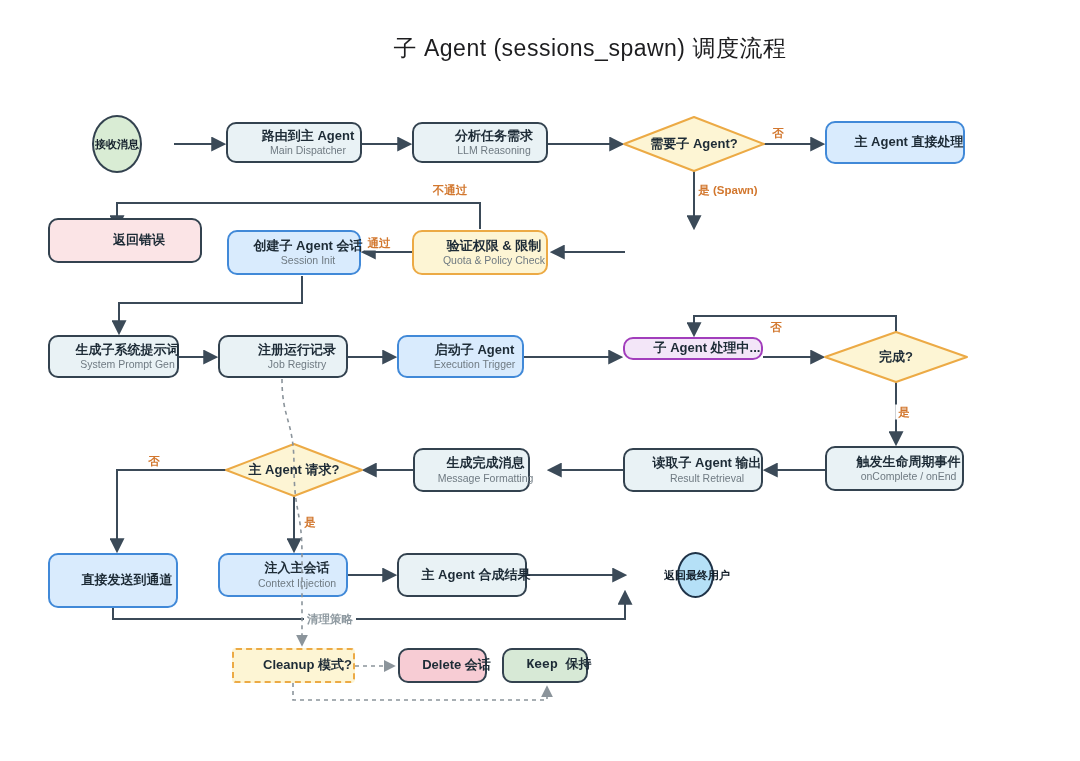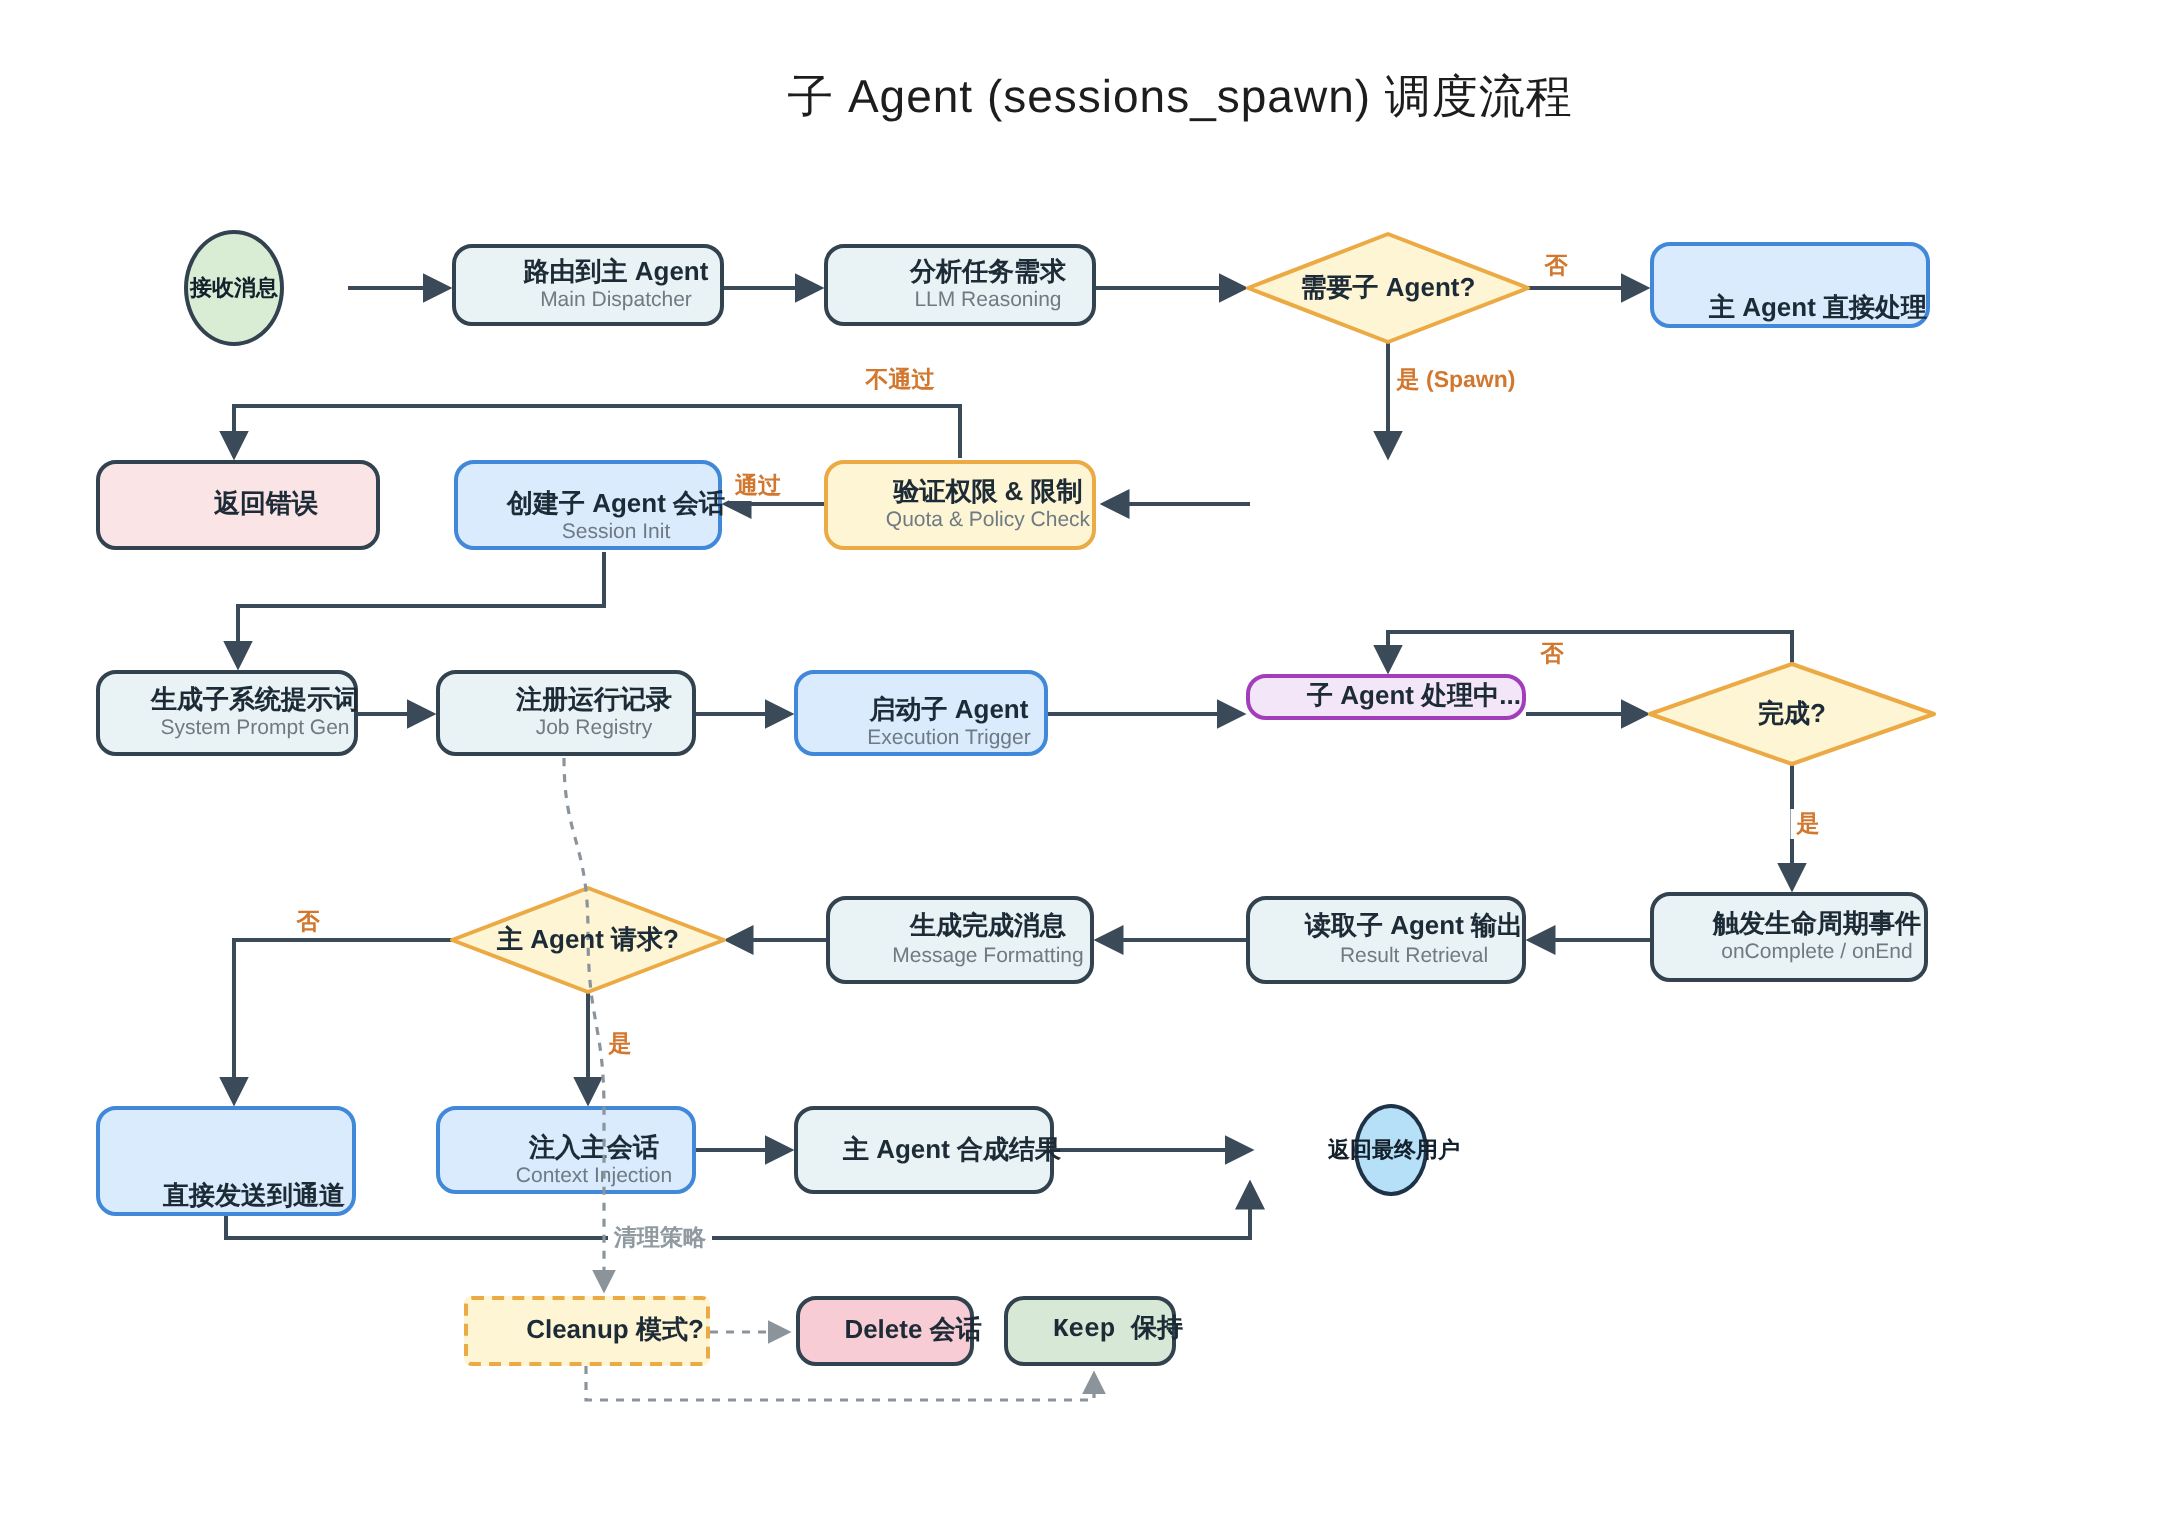--- a/index.html
+++ b/index.html
@@ -9,21 +9,21 @@
          font-size:23px;font-weight:normal;color:#1d1d1f;letter-spacing:.5px;}
   svg.layer{position:absolute;left:0;top:0;}
   #edges{z-index:1;}
   #overlay{z-index:3;}
   .node{position:absolute;z-index:2;box-sizing:border-box;border-radius:10px;
         display:flex;flex-direction:column;align-items:center;justify-content:center;
         line-height:1.25;padding-left:28px;}
   .node .nl{font-size:13px;font-weight:bold;color:#1d2b36;white-space:nowrap;}
   .node .ns{font-size:10.5px;color:#6f7a82;white-space:nowrap;}
   .default{background:#e9f2f5;border:2px solid #33424f;}
-  .blue{background:#d9ebfd;border:2px solid #4189d8;justify-content:flex-end;}
+  .blue{background:#d9ebfd;border:2px solid #4189d8;}
   .purple{background:#f3e6f8;border:2px solid #a23ebc;}
   .yellow{background:#fdf5d4;border:2px solid #ecaa45;}
   .pinklight{background:#fbe4e6;border:2px solid #33424f;}
   .pink{background:#f7ccd4;border:2px solid #33424f;}
   .green{background:#d7e9d6;border:2px solid #33424f;font-family:Liberation Mono, monospace;}
   .dashedyellow{background:#fdf5d4;border:2px dashed #ecaa45;border-radius:4px;}
   .ellipse{position:absolute;z-index:2;box-sizing:border-box;border-radius:50%;}
   .ellipse.start{background:#d9ecd4;border:2.5px solid #33424f;}
   .ellipse.end{background:#b5e0f7;border:2.5px solid #1f3348;}
   .etext{position:absolute;z-index:4;transform:translate(-50%,-50%);
@@ -106,21 +106,21 @@
   <div class="node yellow" style="left:412px;top:230px;width:136px;height:45px">
     <span class="nl">验证权限 &amp; 限制</span>
     <span class="ns">Quota &amp; Policy Check</span>
   </div>
 
   <div class="node blue" style="left:227px;top:230px;width:134px;height:45px">
     <span class="nl">创建子 Agent 会话</span>
     <span class="ns">Session Init</span>
   </div>
 
-  <div class="node pinklight" style="left:48px;top:230px;width:142px;height:45px">
+  <div class="node pinklight" style="left:48px;top:218px;width:154px;height:45px">
     <span class="nl">返回错误</span>
   </div>
 
   <div class="node default" style="left:48px;top:335px;width:131px;height:43px">
     <span class="nl">生成子系统提示词</span>
     <span class="ns">System Prompt Gen</span>
   </div>
 
   <div class="node default" style="left:218px;top:335px;width:130px;height:43px">
     <span class="nl">注册运行记录</span>
@@ -141,21 +141,21 @@
   <div class="node default" style="left:825px;top:446px;width:139px;height:45px">
     <span class="nl">触发生命周期事件</span>
     <span class="ns">onComplete / onEnd</span>
   </div>
 
   <div class="node default" style="left:623px;top:448px;width:140px;height:44px">
     <span class="nl">读取子 Agent 输出</span>
     <span class="ns">Result Retrieval</span>
   </div>
 
-  <div class="node default" style="left:413px;top:448px;width:134px;height:44px">
+  <div class="node default" style="left:413px;top:448px;width:117px;height:44px">
     <span class="nl">生成完成消息</span>
     <span class="ns">Message Formatting</span>
   </div>
 
   <span class="dtext" style="left:294px;top:470px">主 Agent 请求?</span>
 
   <div class="node blue" style="left:48px;top:553px;width:130px;height:55px">
     <span class="nl">直接发送到通道</span>
   </div>
 

